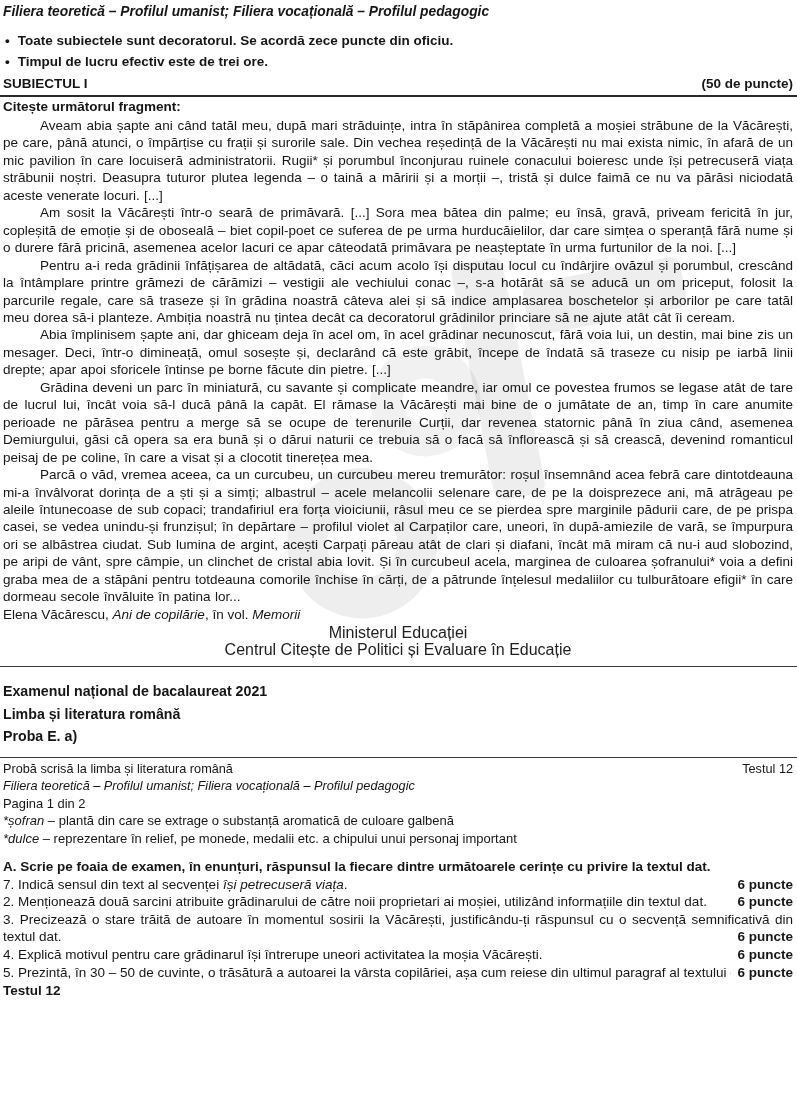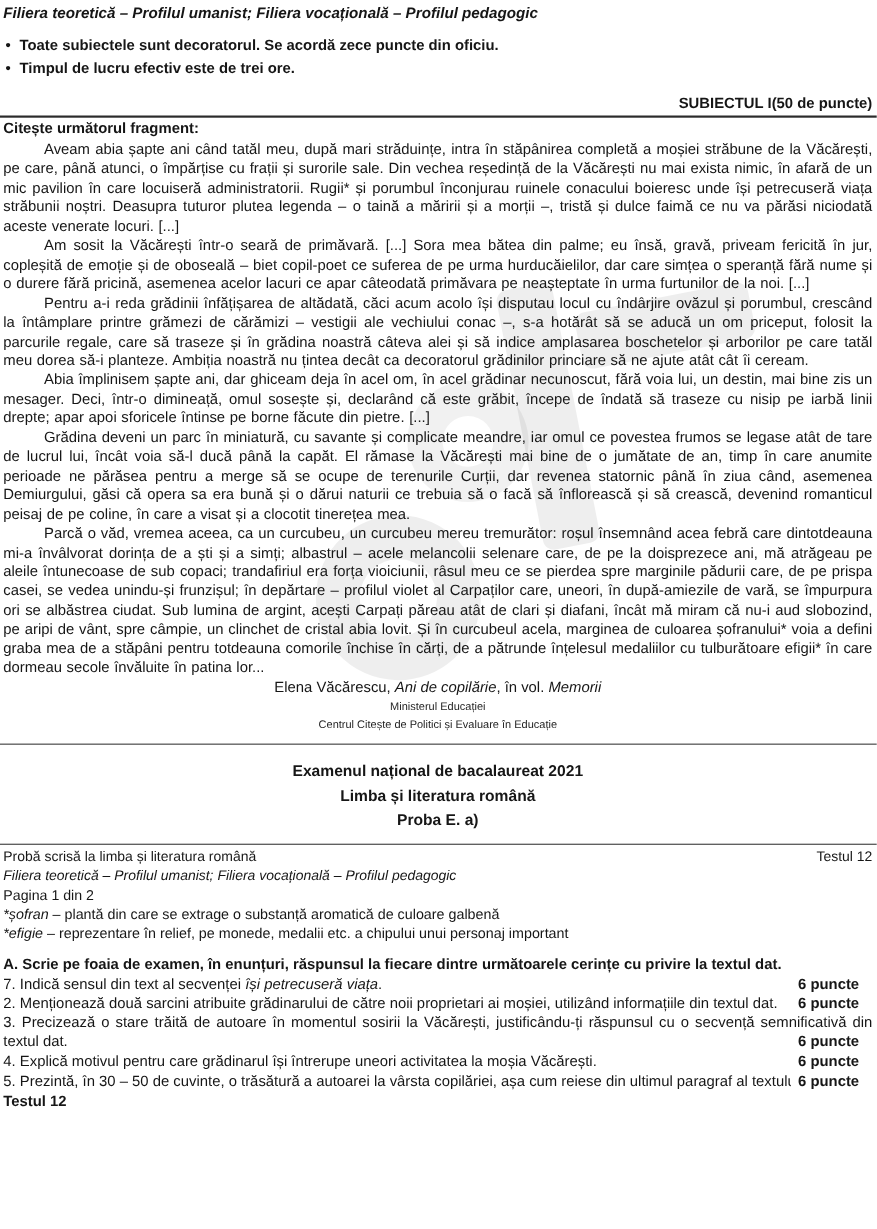--- a/index.html
+++ b/index.html
@@ -25,49 +25,49 @@
               background:rgba(0,0,0,0.065); border-radius:10px; transform:rotate(10deg); }
   .wm-ring2 { position:absolute; left:150px; top:60px; width:110px; height:110px;
               border:32px solid rgba(0,0,0,0.055); border-radius:50%; }
 
   .doc-header { font-weight:bold; font-style:italic; font-size:13.8px; line-height:18px; margin-bottom:9px; }
 
   .bullets { font-weight:bold; margin-left:2px; margin-bottom:3px; }
   .bullet-line { display:flex; gap:8px; line-height:21px; }
   .bullet-marker { flex:0 0 auto; }
 
-  .subject-row { display:flex; justify-content:flex-end; font-weight:bold;
-                 margin:13px -4px 0 -3px; padding:0 4px 2px 3px;
+  .subject-row { display:flex; justify-content:space-between; font-weight:bold;
+                 margin:3px -4px 0 -3px; padding:0 4px 2px 3px;
                  border-bottom:2px solid #2b2b2b; line-height:18px; }
 
   .read-intro { font-weight:bold; line-height:20px; }
 
   .fragment p { text-align:justify; text-indent:37px; line-height:17.45px; word-spacing:0.5px; }
 
-  .attribution { text-align:center; line-height:18.5px; }
+  .attribution { text-align:left; line-height:18.5px; }
   .attribution .it { font-style:italic; }
 
-  .inst { text-align:center; font-size:10px; line-height:17px; color:#1e1e1e; }
+  .inst { text-align:center; font-size:16px; line-height:17px; color:#1e1e1e; }
 
   .rule { border:none; border-top:1.5px solid #3a3a3a; margin:8px -4px 0 -3px; }
 
-  .exam-block { text-align:center; font-weight:bold; font-size:14.2px; line-height:22.5px; padding:13px 0 7px; }
+  .exam-block { text-align:left; font-weight:bold; font-size:14.2px; line-height:22.5px; padding:13px 0 7px; }
 
   .pf-row { display:flex; justify-content:space-between; font-size:12.7px; line-height:17px; margin-top:3px; }
   .pf-filiera { font-style:italic; font-size:12.7px; line-height:17px; }
   .pf-page { text-align:left; font-size:12.9px; line-height:17px; }
 
   .footnotes { font-size:13px; line-height:18.2px; }
   .fn-term { font-style:italic; }
 
   .section-a-intro { font-weight:bold; text-align:justify; margin-top:10px; line-height:17.6px; }
 
   .q-item { position:relative; text-align:justify; line-height:17.6px; }
   .q-em { font-style:italic; }
-  .q-points { position:absolute; right:12px; bottom:0; font-weight:bold; background:#fff; padding-left:6px; }
+  .q-points { position:absolute; right:0; bottom:0; font-weight:bold; background:#fff; padding-left:6px; }
 
   .bottom-test { font-weight:bold; line-height:18px; margin-top:1px; }
 </style>
 </head>
 <body>
 
 <div class="page">
 
   <div class="watermark">
     <div class="wm-ring"></div>
@@ -126,21 +126,21 @@
 
     <div class="pf-row">
       <span>Probă scrisă la limba și literatura română</span>
       <span>Testul 12</span>
     </div>
     <div class="pf-filiera">Filiera teoretică – Profilul umanist; Filiera vocațională – Profilul pedagogic</div>
     <div class="pf-page">Pagina 1 din 2</div>
 
     <div class="footnotes">
       <div><span class="fn-term">*șofran</span><span> – plantă din care se extrage o substanță aromatică de culoare galbenă</span></div>
-      <div><span class="fn-term">*efigie</span><span> – reprezentare în relief, pe monede, medalii etc. a chipului unui personaj important</span></div>
+      <div><span class="fn-term">*dulce</span><span> – reprezentare în relief, pe monede, medalii etc. a chipului unui personaj important</span></div>
     </div>
 
     <div class="section-a-intro">A. Scrie pe foaia de examen, în enunțuri, răspunsul la fiecare dintre următoarele cerințe cu privire la textul dat.</div>
 
     <div>
       <div class="q-item">
         <span>7. Indică sensul din text al secvenței </span><span class="q-em">își petrecuseră viața</span><span>.</span>
         <span class="q-points">6 puncte</span>
       </div>
       <div class="q-item">

